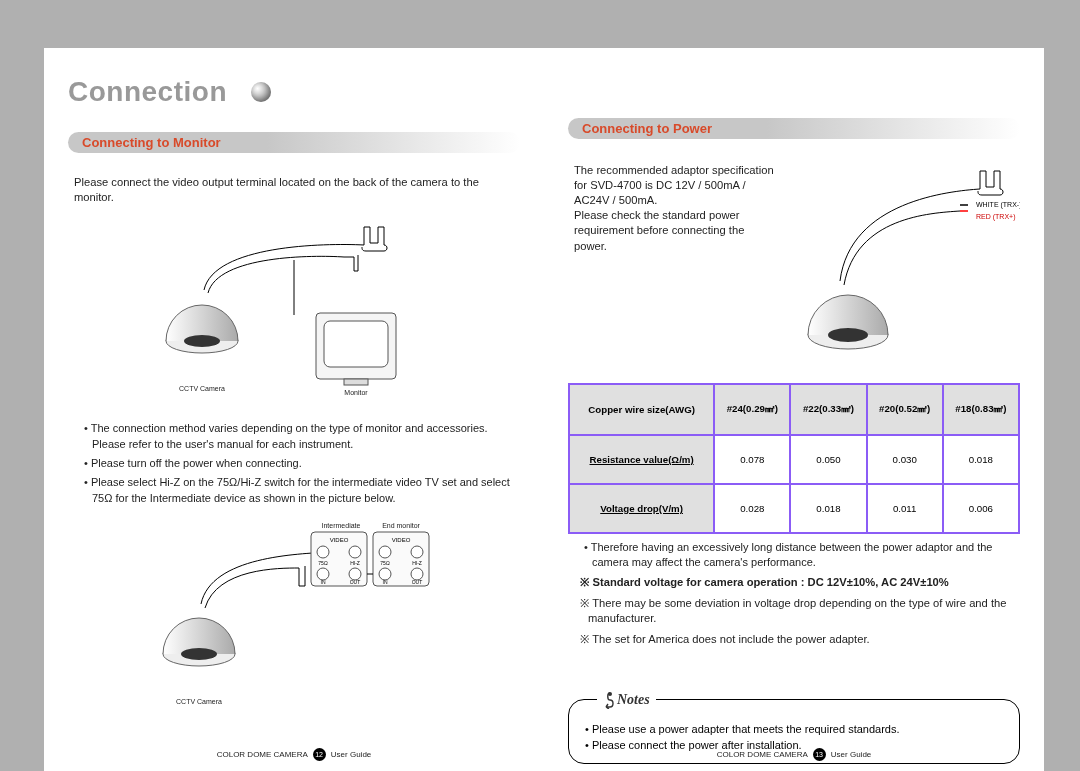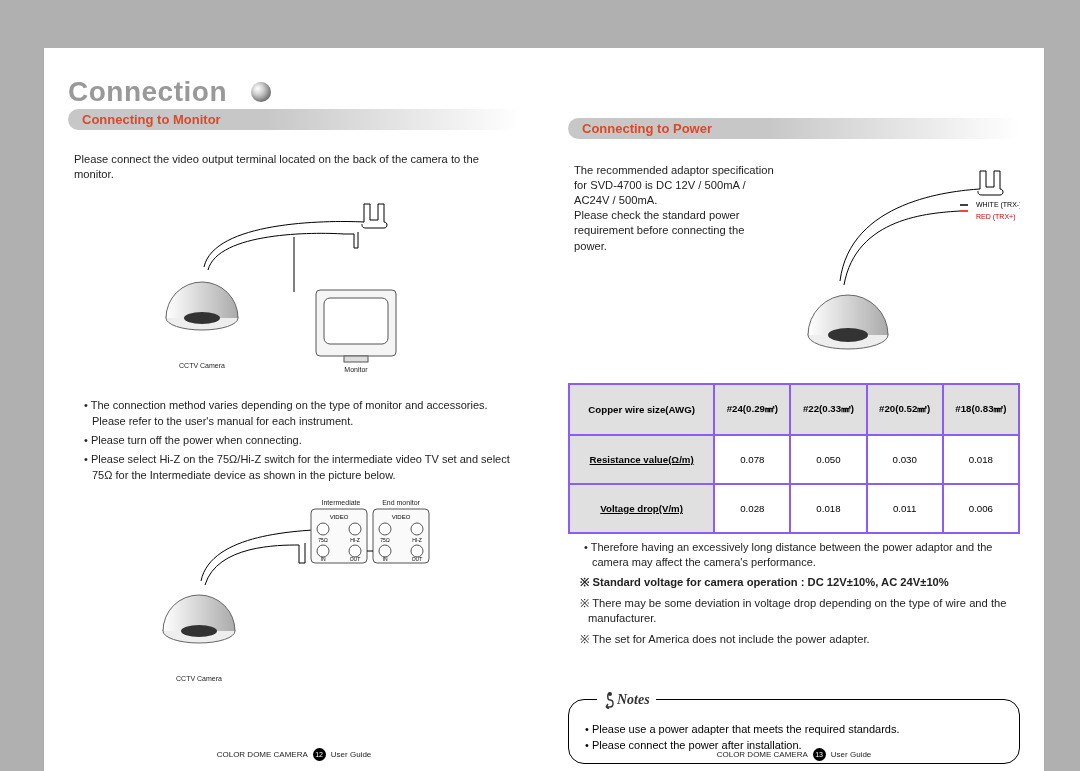--- a/index.html
+++ b/index.html
@@ -22,21 +22,21 @@
   .page-left { left: 44px; }
   .page-right { left: 544px; }
   .main-title {
     font-size: 28px;
     font-weight: 800;
     color: #999;
     letter-spacing: 0.5px;
     display: flex;
     align-items: center;
     gap: 24px;
-    margin-bottom: 1px;
+    margin-bottom: 24px;
   }
   .sphere {
     width: 20px; height: 20px; border-radius: 50%;
     background: radial-gradient(circle at 33% 33%, #fff, #bbb 45%, #888 90%);
     box-shadow: inset -2px -2px 5px rgba(0,0,0,.3);
   }
   .section-heading {
     background: linear-gradient(to right, #c7c7c7 0%, #c7c7c7 44%, rgba(199,199,199,0) 100%);
     border-radius: 11px;
     padding: 3px 14px;

